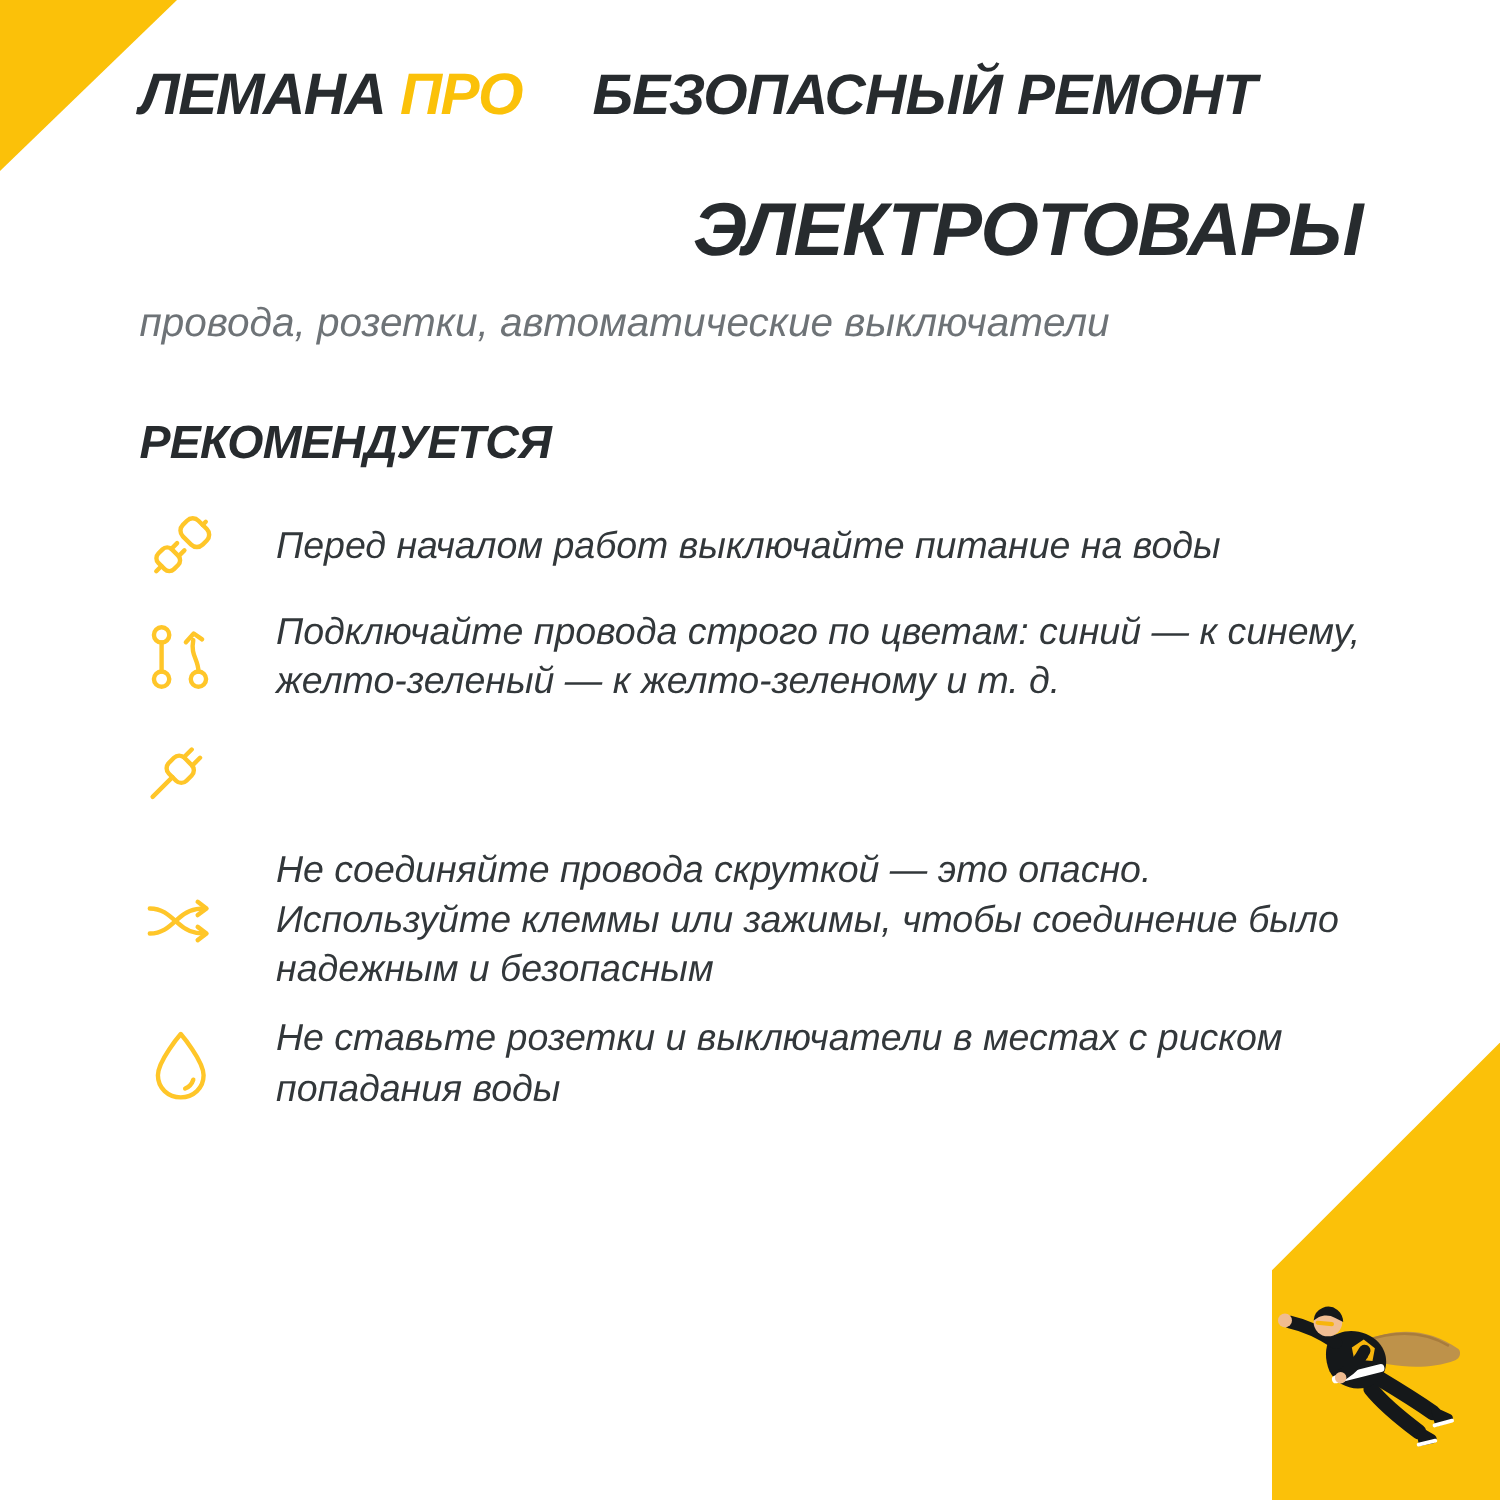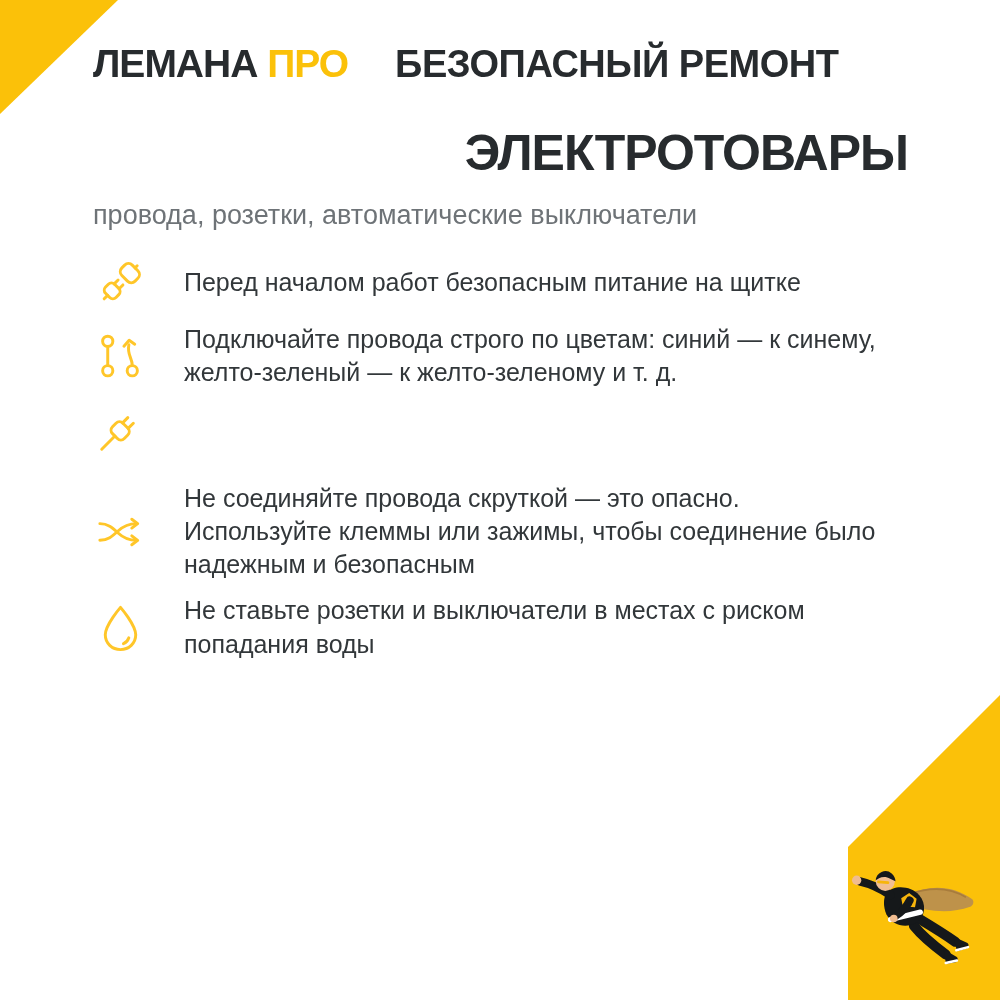--- a/index.html
+++ b/index.html
@@ -2,20 +2,21 @@
 <html><head>
 <meta charset="utf-8">
 <style>
   * { margin:0; padding:0; box-sizing:border-box; }
   html,body { background:#e9e9e9; }
   .page {
     position:relative; width:1000px; height:1000px;
     background:#ffffff; overflow:hidden;
     font-family:"Liberation Sans", sans-serif;
     color:#32373A;
+    font-style:italic;
   }
   
   .corner-tl {
     position:absolute; left:0; top:0; width:118px; height:114px;
     background:#FBC109;
     clip-path:polygon(0 0, 100% 0, 0 100%);
   }
   .corner-br {
     position:absolute; left:848px; top:695px; width:152px; height:305px;
     background:#FBC109;
@@ -60,36 +61,37 @@
   <div class="content">
 
     <div class="header">
       <div class="logo"><span>ЛЕМАНА</span>&nbsp;<span class="accent">ПРО</span></div>
       <div class="header-title">БЕЗОПАСНЫЙ РЕМОНТ</div>
     </div>
 
     <div class="page-title">ЭЛЕКТРОТОВАРЫ</div>
     <div class="page-subtitle">провода, розетки, автоматические выключатели</div>
 
+    <div class="section-heading first">РЕКОМЕНДУЕТСЯ</div>
 
     <div class="rows">
 
       <div class="row">
         <span class="icon">
           <svg viewBox="0 0 56 56" fill="none" stroke="#FFC629" stroke-width="3" stroke-linecap="round" stroke-linejoin="round">
             <g transform="rotate(-45 28 28)">
               <path d="M4.5 28 h5"></path>
               <rect x="9.5" y="20.5" width="13" height="15" rx="4.5"></rect>
               <path d="M22.5 24.5 h5.5 M22.5 31.5 h5.5"></path>
               <rect x="34" y="18.5" width="15" height="19" rx="5.5"></rect>
               <path d="M49 28 h3"></path>
             </g>
           </svg>
         </span>
-        <p class="row-text">Перед началом работ безопасным питание на щитке</p>
+        <p class="row-text">Перед началом работ выключайте питание на воды</p>
       </div>
 
       <div class="row">
         <span class="icon">
           <svg viewBox="0 0 56 56" fill="none" stroke="#FFC629" stroke-width="3" stroke-linecap="round" stroke-linejoin="round">
             <circle cx="15" cy="12.5" r="5.2"></circle>
             <path d="M15 17.7 V 37.3"></path>
             <circle cx="15" cy="42.5" r="5.2"></circle>
             <circle cx="40" cy="42.5" r="5.2"></circle>
             <path d="M40 37.3 C40 29 34.5 26.5 36.5 16"></path>

